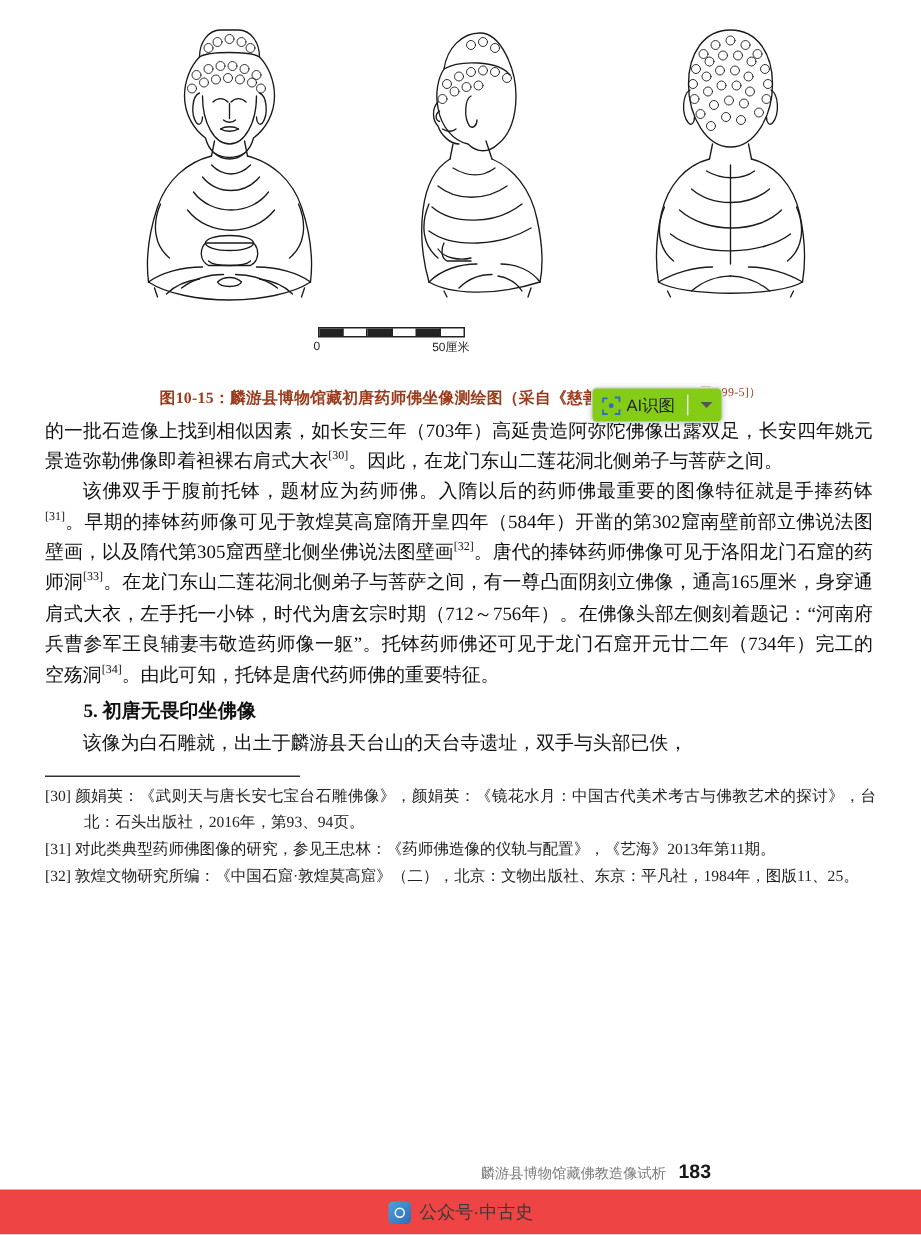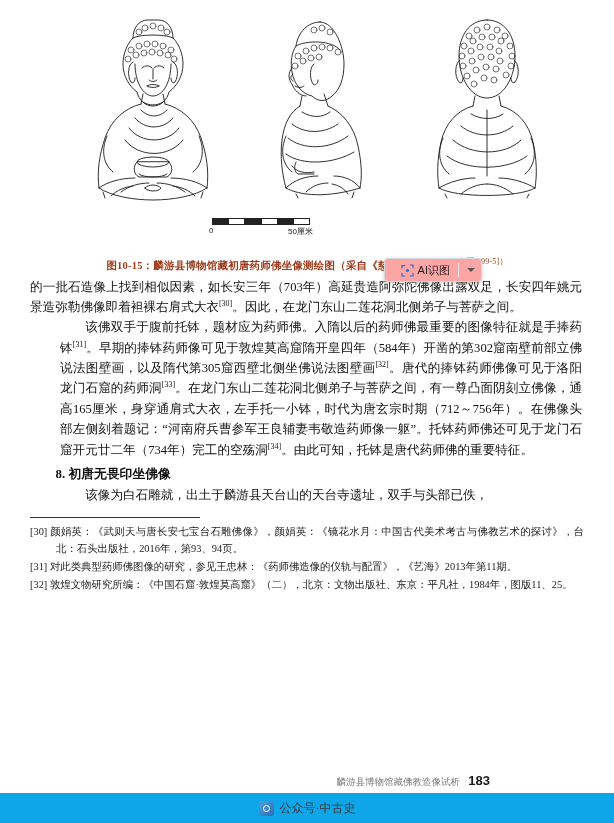--- a/index.html
+++ b/index.html
@@ -76,24 +76,24 @@
 
   
   .ai-btn {
     position: absolute;
     right: 132px;
     top: 258px;
     height: 22px;
     display: flex;
     align-items: center;
     gap: 4px;
-    background: #fca5a5;
+    background: #84cc16;
     border: 1px solid #d6d9de;
     border-radius: 4px;
-    padding: 0 6px 0 16px;
+    padding: 0 6px 0 6px;
     box-shadow: 0 1px 4px rgba(0,0,0,0.18);
     font-family: "Liberation Sans", sans-serif;
     font-size: 11px;
     color: #222;
     cursor: pointer;
     z-index: 20;
   }
   .ai-btn .frame-icon {
     width: 13px; height: 13px;
     position: relative;
@@ -119,21 +119,21 @@
     font-size: 12.6px;
     line-height: 1.62;
     text-align: justify;
     text-justify: inter-ideograph;
     color: #111;
   }
   .body-text p {
     margin: 0;
     text-indent: 0;
   }
-  .body-text p.indent { text-indent: 2em; margin-left: 30px; }
+  .body-text p.indent { text-indent: 2em; }
   sup.ref {
     font-size: 8px;
     vertical-align: super;
     line-height: 0;
   }
 
   .section-head {
     margin: 6px 30px 0 30px;
     font-size: 12.8px;
     font-weight: bold;
@@ -157,21 +157,21 @@
   }
   .footnotes .fn {
     margin-bottom: 2px;
     padding-left: 26px;
     text-indent: -26px;
   }
 
   
   .footer {
     position: absolute;
-    left: 16px;
+    left: 0;
     bottom: 34px;
     width: 504px;
     text-align: right;
     padding-right: 30px;
     box-sizing: border-box;
     font-size: 9.5px;
     color: #7a7a7a;
     font-family: "Liberation Serif", serif;
   }
   .footer .pagenum {
@@ -188,21 +188,21 @@
     left: 0;
     bottom: 0;
     width: 614px;
     height: 30px;
     display: flex;
     align-items: center;
     justify-content: center;
     font-family: "Liberation Sans", sans-serif;
     font-size: 12px;
     color: #3a3a3a;
-    background: #0ea5e9;
+    background: #ef4444;
   }
   .watermark .wm-logo {
     width: 15px; height: 15px;
     border-radius: 3px;
     background: linear-gradient(135deg,#4aa3df,#2d6cb5);
     margin-right: 6px;
     position: relative;
   }
   .watermark .wm-logo:after {
     content: "";
@@ -445,21 +445,21 @@
   <span class="divider"></span>
   <span class="caret"></span>
 </div>
 
 <div class="body-text">
   <p><span>的一批石造像上找到相似因素，如长安三年（703年）高延贵造阿弥陀佛像出露双足，长安四年姚元景造弥勒佛像即着袒裸右肩式大衣</span><sup class="ref">[30]</sup><span>。因此，在龙门东山二莲花洞北侧弟子与菩萨之间。</span></p>
 
   <p class="indent"><span>该佛双手于腹前托钵，题材应为药师佛。入隋以后的药师佛最重要的图像特征就是手捧药钵</span><sup class="ref">[31]</sup><span>。早期的捧钵药师像可见于敦煌莫高窟隋开皇四年（584年）开凿的第302窟南壁前部立佛说法图壁画，以及隋代第305窟西壁北侧坐佛说法图壁画</span><sup class="ref">[32]</sup><span>。唐代的捧钵药师佛像可见于洛阳龙门石窟的药师洞</span><sup class="ref">[33]</sup><span>。在龙门东山二莲花洞北侧弟子与菩萨之间，有一尊凸面阴刻立佛像，通高165厘米，身穿通肩式大衣，左手托一小钵，时代为唐玄宗时期（712～756年）。在佛像头部左侧刻着题记：“河南府兵曹参军王良辅妻韦敬造药师像一躯”。托钵药师佛还可见于龙门石窟开元廿二年（734年）完工的空殇洞</span><sup class="ref">[34]</sup><span>。由此可知，托钵是唐代药师佛的重要特征。</span></p>
 </div>
 
-<div class="section-head">8. 初唐无畏印坐佛像</div>
+<div class="section-head">5. 初唐无畏印坐佛像</div>
 
 <div class="body-text" style="margin-top:2px;">
   <p class="indent">该像为白石雕就，出土于麟游县天台山的天台寺遗址，双手与头部已佚，</p>
 </div>
 
 <div class="footnote-rule"></div>
 <div class="footnotes">
   <div class="fn"><span>[30]</span> <span>颜娟英：《武则天与唐长安七宝台石雕佛像》，颜娟英：《镜花水月：中国古代美术考古与佛教艺术的探讨》，台北：石头出版社，2016年，第93、94页。</span></div>
   <div class="fn"><span>[31]</span> <span>对此类典型药师佛图像的研究，参见王忠林：《药师佛造像的仪轨与配置》，《艺海》2013年第11期。</span></div>
   <div class="fn"><span>[32]</span> <span>敦煌文物研究所编：《中国石窟·敦煌莫高窟》（二），北京：文物出版社、东京：平凡社，1984年，图版11、25。</span></div>

